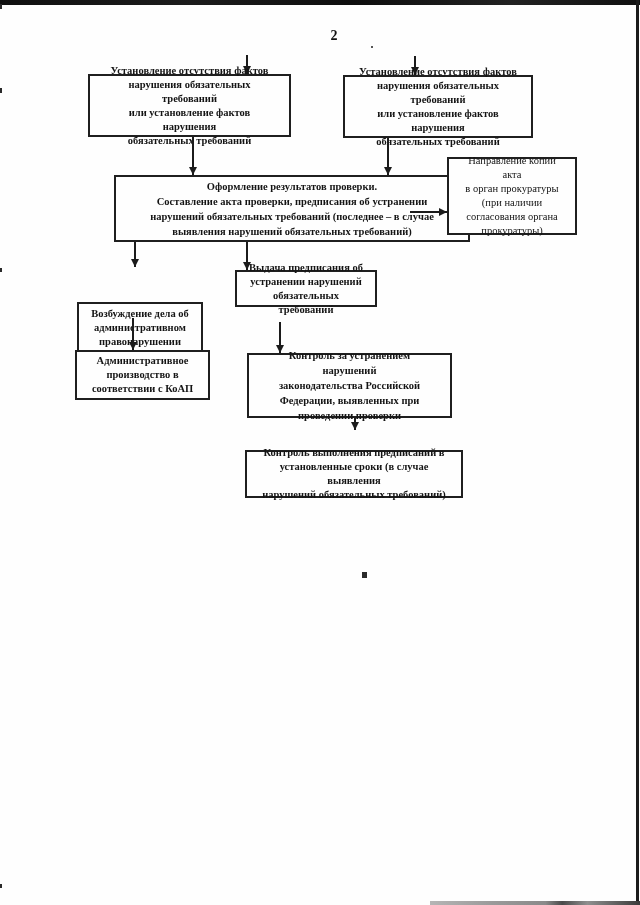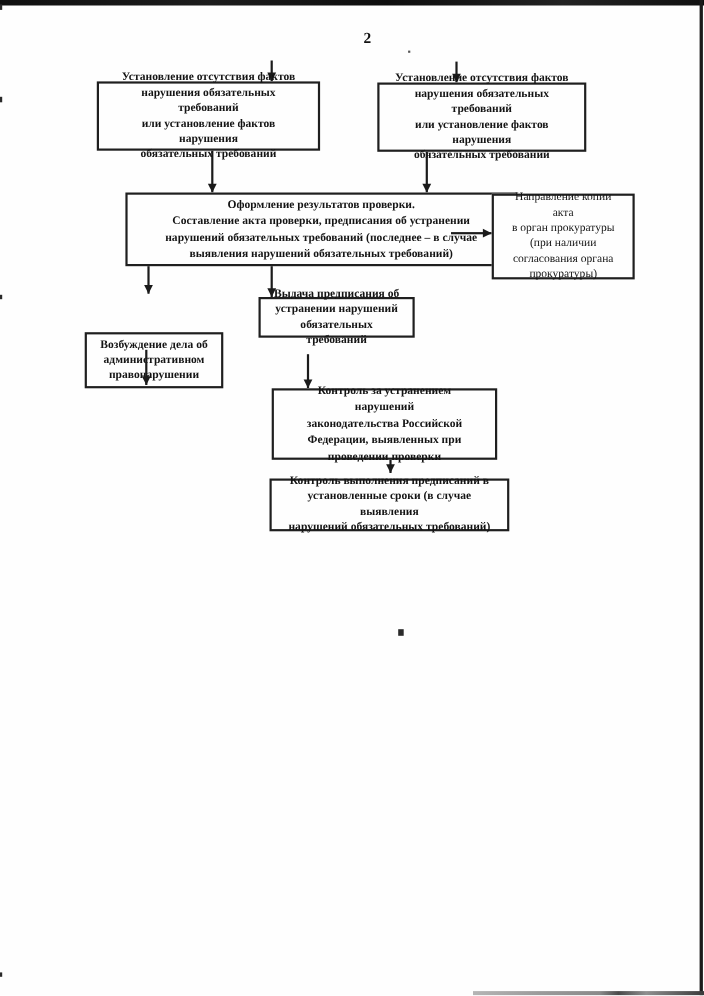--- a/index.html
+++ b/index.html
@@ -37,26 +37,26 @@
     font-size: 10.5px;
     line-height: 14px;
     color: #141414;
     padding: 1px 12px;
   }
   .bold { font-weight: bold; }
   .b-establish-left  { left: 88px;  top: 74px;  width: 203px; height: 63px; }
   .b-establish-right { left: 343px; top: 75px;  width: 190px; height: 63px; }
   .b-results         { left: 114px; top: 175px; width: 356px; height: 67px; line-height: 15px; align-items: center; }
   .b-results .body   { white-space: pre-line; font-weight: bold; }
-  .b-prosecutor      { left: 447px; top: 176px; width: 130px; height: 78px; }
+  .b-prosecutor      { left: 447px; top: 157px; width: 130px; height: 78px; }
   .b-case            { left: 77px;  top: 267px; width: 126px; height: 51px; margin-top: 35px; }
   .b-order           { left: 235px; top: 270px; width: 142px; height: 37px; }
   .b-admin           { left: 75px;  top: 350px; width: 135px; height: 50px; }
   .b-control         { left: 247px; top: 353px; width: 205px; height: 65px; line-height: 15px; text-align: center; }
-  .b-verify          { left: 245px; top: 435px; width: 218px; height: 48px; padding: 1px 5px; }
+  .b-verify          { left: 245px; top: 450px; width: 218px; height: 48px; padding: 1px 5px; }
 
   .arrow-v {
     position: absolute;
     width: 1.5px;
     background: #1b1b1b;
   }
   .arrow-v::after {
     content: "";
     position: absolute;
     bottom: 0;
@@ -156,20 +156,23 @@
   <div class="box bold b-case">Возбуждение дела об
 административном
 правонарушении</div>
   <div class="box bold b-order">Выдача предписания об
 устранении нарушений
 обязательных требований</div>
 
   <div class="arrow-v a8"></div>
   <div class="arrow-v a9"></div>
 
+  <div class="box bold b-admin">Административное
+производство в
+соответствии с КоАП</div>
   <div class="box bold b-control">Контроль за устранением нарушений
 законодательства Российской
 Федерации, выявленных при
 проведении проверки</div>
 
   <div class="arrow-v a10"></div>
 
   <div class="box bold b-verify">Контроль выполнения предписаний в
 установленные сроки (в случае выявления
 нарушений обязательных требований)</div>

